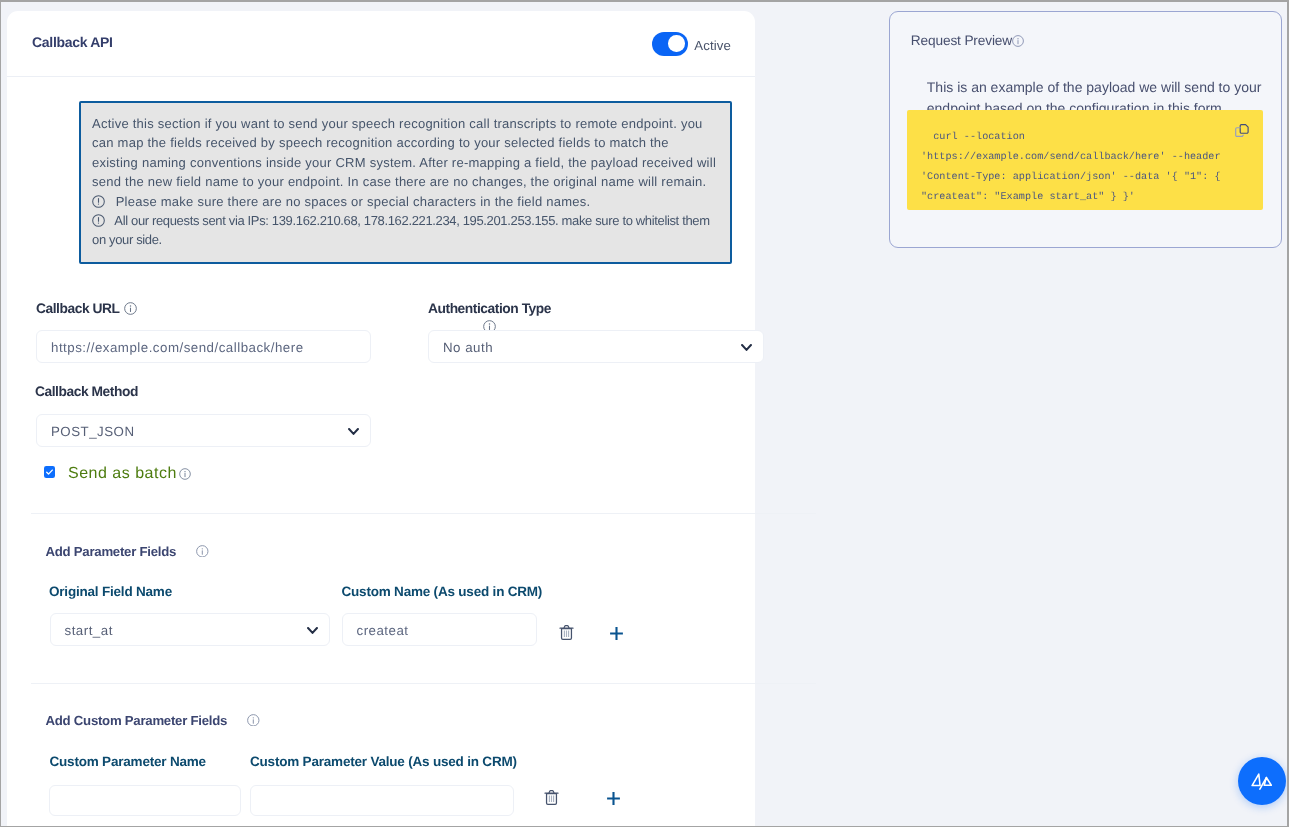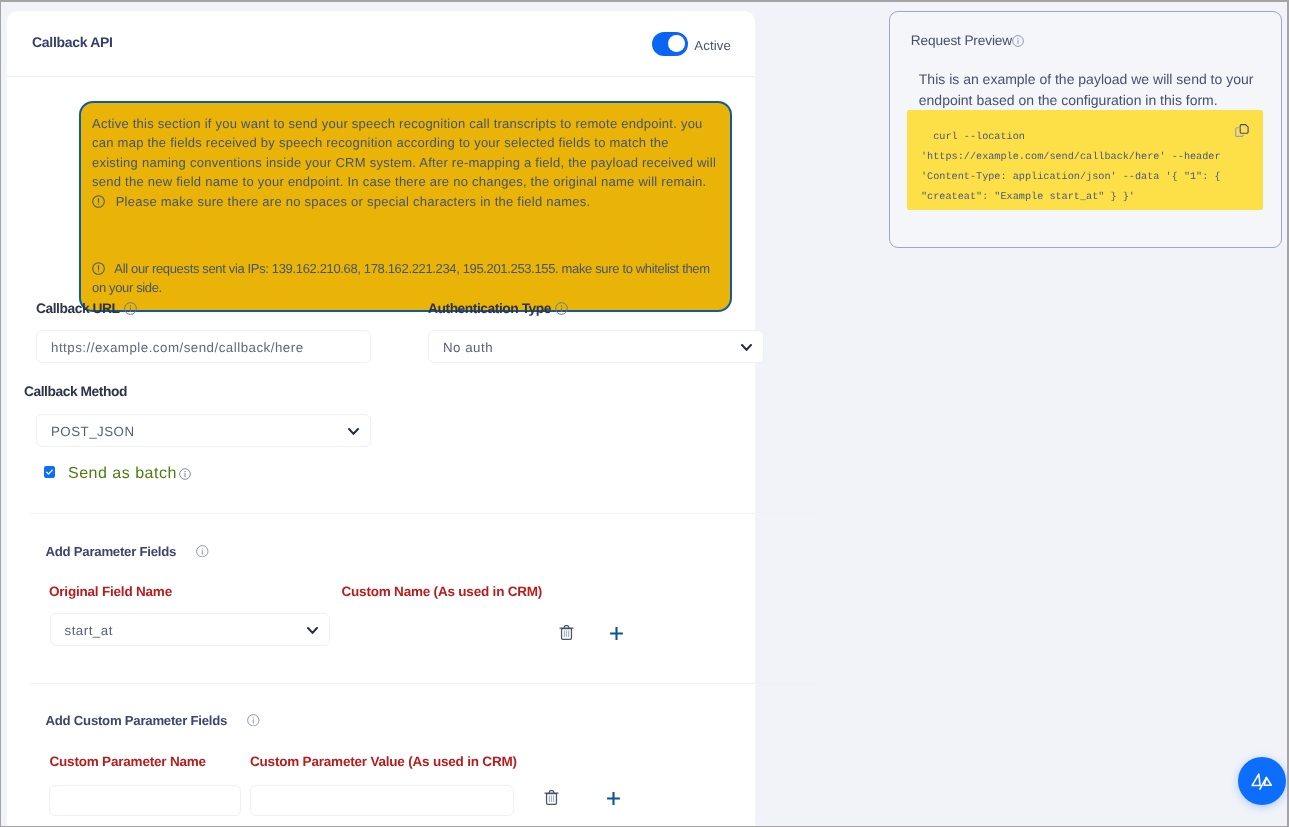--- a/index.html
+++ b/index.html
@@ -19,50 +19,50 @@
   .card-title{position:absolute;left:25px;top:23.6px;font-size:14px;font-weight:700;color:#343e6b;letter-spacing:-.3px;line-height:1;}
   .toggle-wrap{display:flex;align-items:center;gap:6px;}
   .toggle{width:36px;height:24px;border-radius:12px;background:#0a65f5;position:relative;flex:0 0 auto;}
   .toggle .knob{position:absolute;width:16.5px;height:16.5px;border-radius:50%;background:#fff;top:3.8px;right:3.7px;}
   .toggle-label{font-size:13.2px;letter-spacing:.15px;color:#49536a;position:relative;top:2px;}
 
 
   
   .infobox{
     position:absolute;left:79px;top:101px;width:653px;box-sizing:border-box;
-    border:2px solid #0d5c9e;border-radius:14px;background:#eab308;
+    border:2px solid #0d5c9e;border-radius:2px;background:#e5e5e5;
     padding:11px 12px 12px 11px;
   }
   .infobox p{margin:0;font-size:13px;letter-spacing:.25px;line-height:19.4px;color:#46556b;}
   .infonote{font-size:13px;letter-spacing:.25px;line-height:19.4px;color:#46556b;}
   .infonote svg{vertical-align:-2px;margin-right:6.8px;}
-  .infonote.tight{letter-spacing:-.35px;margin-top:48px;}
+  .infonote.tight{letter-spacing:-.35px;}
 
   
   .form{position:absolute;left:-7px;top:-11px;width:1289px;height:827px;}
   .flabel{font-size:13.8px;letter-spacing:-.45px;font-weight:700;color:#2b344a;display:flex;align-items:center;gap:4px;line-height:1;}
   .input, .select{
     box-sizing:border-box;height:33px;border:1px solid #edf0f6;border-radius:6px;background:#fff;
     font-size:13.3px;color:#5d6780;display:flex;align-items:center;padding:1px 0 0 14px;letter-spacing:.5px;
   }
   .select{justify-content:space-between;color:#565f76;padding-right:11px;}
   .chev{width:11px;height:7px;flex:0 0 auto;}
   .divider{height:1px;background:#eef1f6;margin:0;}
   .sectitle{font-size:13.2px;letter-spacing:-.25px;font-weight:700;color:#3b4570;display:flex;align-items:center;gap:20px;line-height:1;}
-  .collabel{font-size:13.5px;letter-spacing:-.2px;font-weight:700;color:#b91c1c;line-height:1;}
+  .collabel{font-size:13.5px;letter-spacing:-.2px;font-weight:700;color:#0c4a6e;line-height:1;}
   .iconbtn{cursor:pointer;display:block;}
 
   
   .preview{
     position:absolute;left:889px;top:11px;width:393px;height:237px;box-sizing:border-box;
     border:1.2px solid #9ba6d2;border-radius:9px;background:#f4f6fa;
   }
   .prev-title{position:absolute;left:20.8px;top:22.3px;font-size:13.7px;letter-spacing:-.15px;color:#474f6e;
     display:flex;align-items:center;gap:0;line-height:1;}
-  .prev-desc{position:absolute;left:20.8px;top:49.3px;width:350px;font-size:14px;line-height:20.2px;color:#474f6e;margin:8px;}
+  .prev-desc{position:absolute;left:20.8px;top:49.3px;width:350px;font-size:14px;line-height:20.2px;color:#474f6e;margin:16px;}
   .codebox{position:absolute;left:17px;top:98px;width:356px;height:100px;background:#fde047;border-radius:2px;}
   .codebox pre{position:absolute;left:14px;top:17.5px;width:303px;margin:0;font-family:"Liberation Mono",monospace;font-size:10.2px;line-height:20.1px;color:#4c5780;white-space:pre-wrap;word-break:normal;}
   .copy{position:absolute;left:328.2px;top:13.9px;cursor:pointer;display:block;}
 
   
   .fab{position:absolute;left:1237.7px;top:757.2px;width:48px;height:48px;border-radius:50%;
     background:#0d6efd;display:flex;align-items:center;justify-content:center;
     box-shadow:0 2px 9px rgba(13,110,253,.30);cursor:pointer;}
   .edge{position:absolute;background:#a4a4a4;z-index:50;}
   .edge-top{left:0;top:0;width:1289px;height:1.5px;}
@@ -111,36 +111,36 @@
         <svg width="13" height="13" viewBox="0 0 16 16">
             <circle cx="8" cy="8" r="7.2" fill="none" stroke="#6a7588" stroke-width="1.2"></circle>
             <line x1="8" y1="7.3" x2="8" y2="11.7" stroke="#6a7588" stroke-width="1.3" stroke-linecap="round"></line>
             <circle cx="8" cy="4.85" r=".9" fill="#6a7588"></circle>
           </svg>
       </div>
       <div class="input" style="position:absolute;left:36px;top:330px;width:335px;height:33px;">
         <span>https://example.com/send/callback/here</span>
       </div>
 
-      <div class="flabel" style="position:absolute;left:428px;top:302px;">
+      <div class="flabel" style="position:absolute;left:428px;top:302px;flex-direction:column;">
         <span>Authentication Type</span>
         <svg width="13" height="13" viewBox="0 0 16 16">
             <circle cx="8" cy="8" r="7.2" fill="none" stroke="#6a7588" stroke-width="1.2"></circle>
             <line x1="8" y1="7.3" x2="8" y2="11.7" stroke="#6a7588" stroke-width="1.3" stroke-linecap="round"></line>
             <circle cx="8" cy="4.85" r=".9" fill="#6a7588"></circle>
           </svg>
       </div>
       <div class="select" style="position:absolute;left:428px;top:330px;width:336px;height:33px;">
         <span>No auth</span>
         <svg class="chev" viewBox="0 0 11 7">
             <path d="M1.05 1.05 L5.5 5.9 L9.95 1.05" fill="none" stroke="#232e45" stroke-width="2" stroke-linecap="round" stroke-linejoin="round"></path>
           </svg>
       </div>
 
-      <div class="flabel" style="position:absolute;left:24px;top:385px;">
+      <div class="flabel" style="position:absolute;left:35px;top:385px;">
         <span>Callback Method</span>
       </div>
       <div class="select" style="position:absolute;left:36px;top:414px;width:335px;height:33px;">
         <span>POST_JSON</span>
         <svg class="chev" viewBox="0 0 11 7">
             <path d="M1.05 1.05 L5.5 5.9 L9.95 1.05" fill="none" stroke="#232e45" stroke-width="2" stroke-linecap="round" stroke-linejoin="round"></path>
           </svg>
       </div>
 
       <span class="iconbtn" style="position:absolute;left:44px;top:465px;">
@@ -168,20 +168,23 @@
             <circle cx="8" cy="4.9" r=".85" fill="#8b95ab"></circle>
           </svg>
       </div>
       <div class="collabel" style="position:absolute;left:49px;top:585px;">Original Field Name</div>
       <div class="collabel" style="position:absolute;left:341.5px;top:585px;">Custom Name (As used in CRM)</div>
       <div class="select" style="position:absolute;left:49.5px;top:613px;width:280px;height:33px;">
         <span>start_at</span>
         <svg class="chev" viewBox="0 0 11 7">
             <path d="M1.05 1.05 L5.5 5.9 L9.95 1.05" fill="none" stroke="#232e45" stroke-width="2" stroke-linecap="round" stroke-linejoin="round"></path>
           </svg>
+      </div>
+      <div class="input" style="position:absolute;left:341.5px;top:613px;width:195px;height:33px;">
+        <span>createat</span>
       </div>
       <span class="iconbtn" style="position:absolute;left:558.5px;top:623.5px;">
         <svg width="15" height="17" viewBox="0 0 15 17">
           <path d="M1 4.2 H14" stroke="#46536d" stroke-width="1.25" stroke-linecap="round"></path>
           <path d="M4.9 4.05 L5.9 1.95 a.6 .6 0 0 1 .55-.35 h2.1 a.6 .6 0 0 1 .55 .35 L10.1 4.05" fill="none" stroke="#46536d" stroke-width="1.25" stroke-linejoin="round"></path>
           <path d="M2.55 4.55 H12.45 V14.1 a1.3 1.3 0 0 1-1.3 1.3 H3.85 A1.3 1.3 0 0 1 2.55 14.1 Z" fill="none" stroke="#46536d" stroke-width="1.25" stroke-linejoin="round"></path>
           <path d="M5.4 6.6 V13 M7.5 6.6 V13 M9.6 6.6 V13" stroke="#aab3c2" stroke-width="1.15" stroke-linecap="butt"></path>
         </svg>
       </span>
       <span class="iconbtn" style="position:absolute;left:609px;top:625.5px;">

